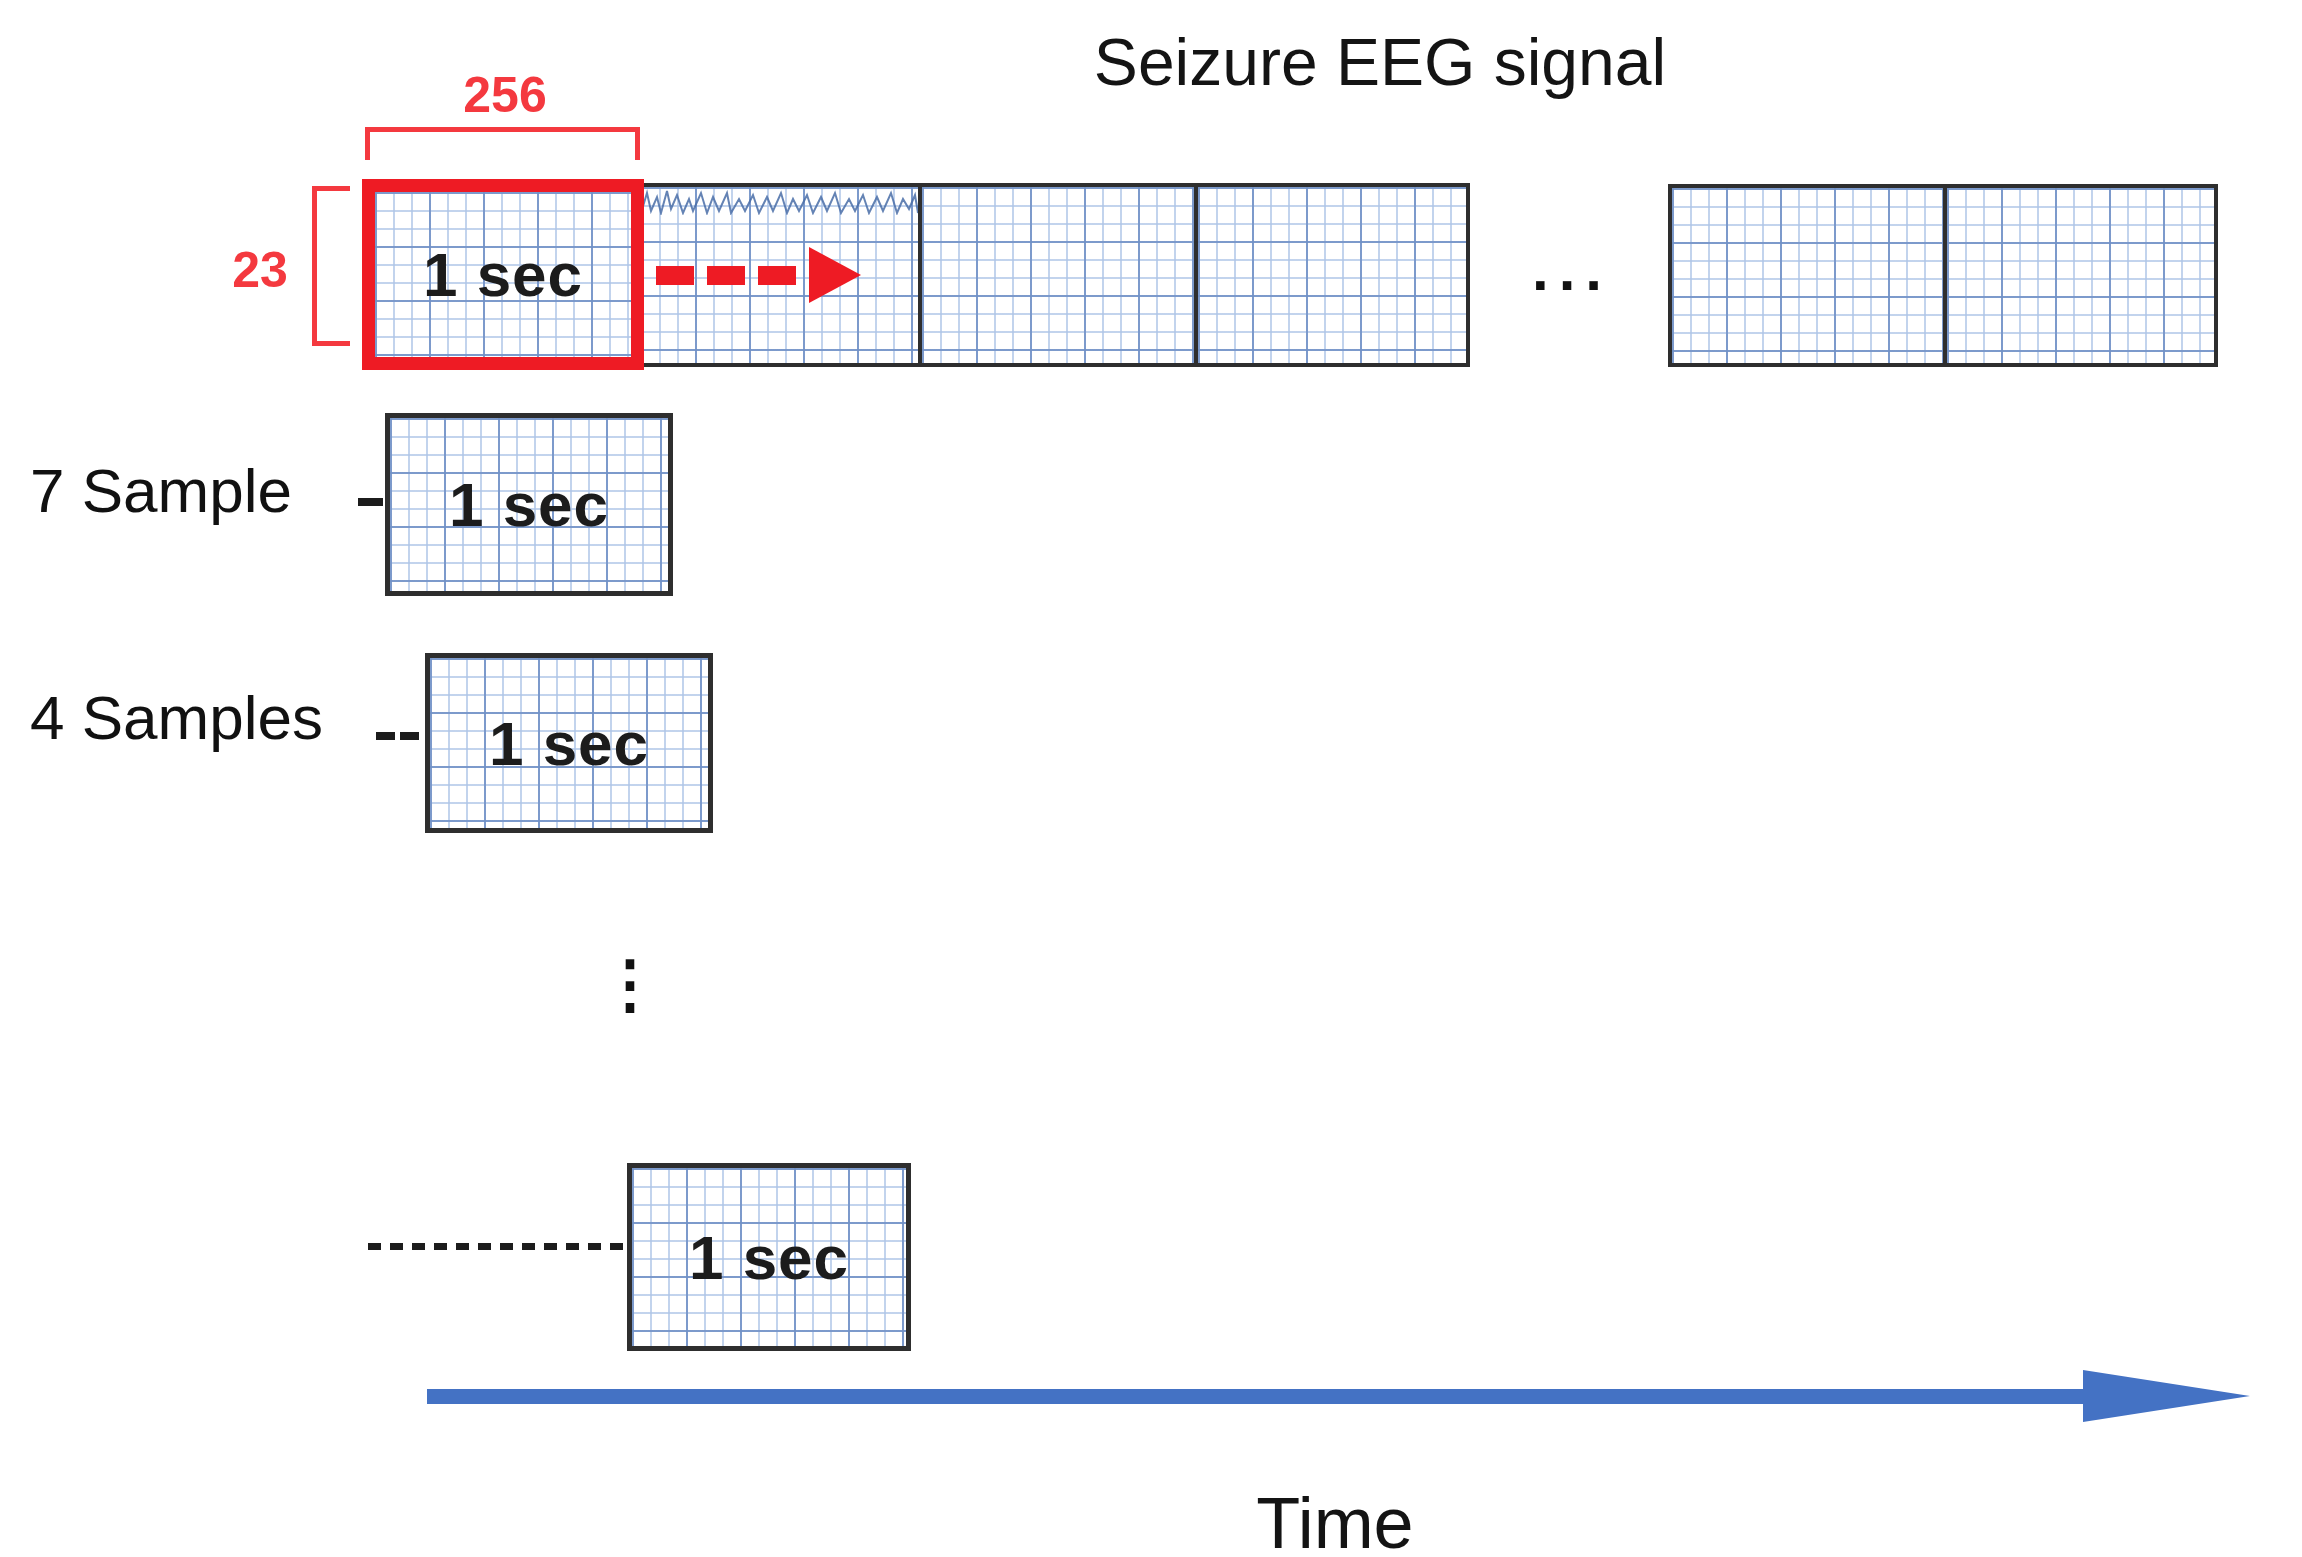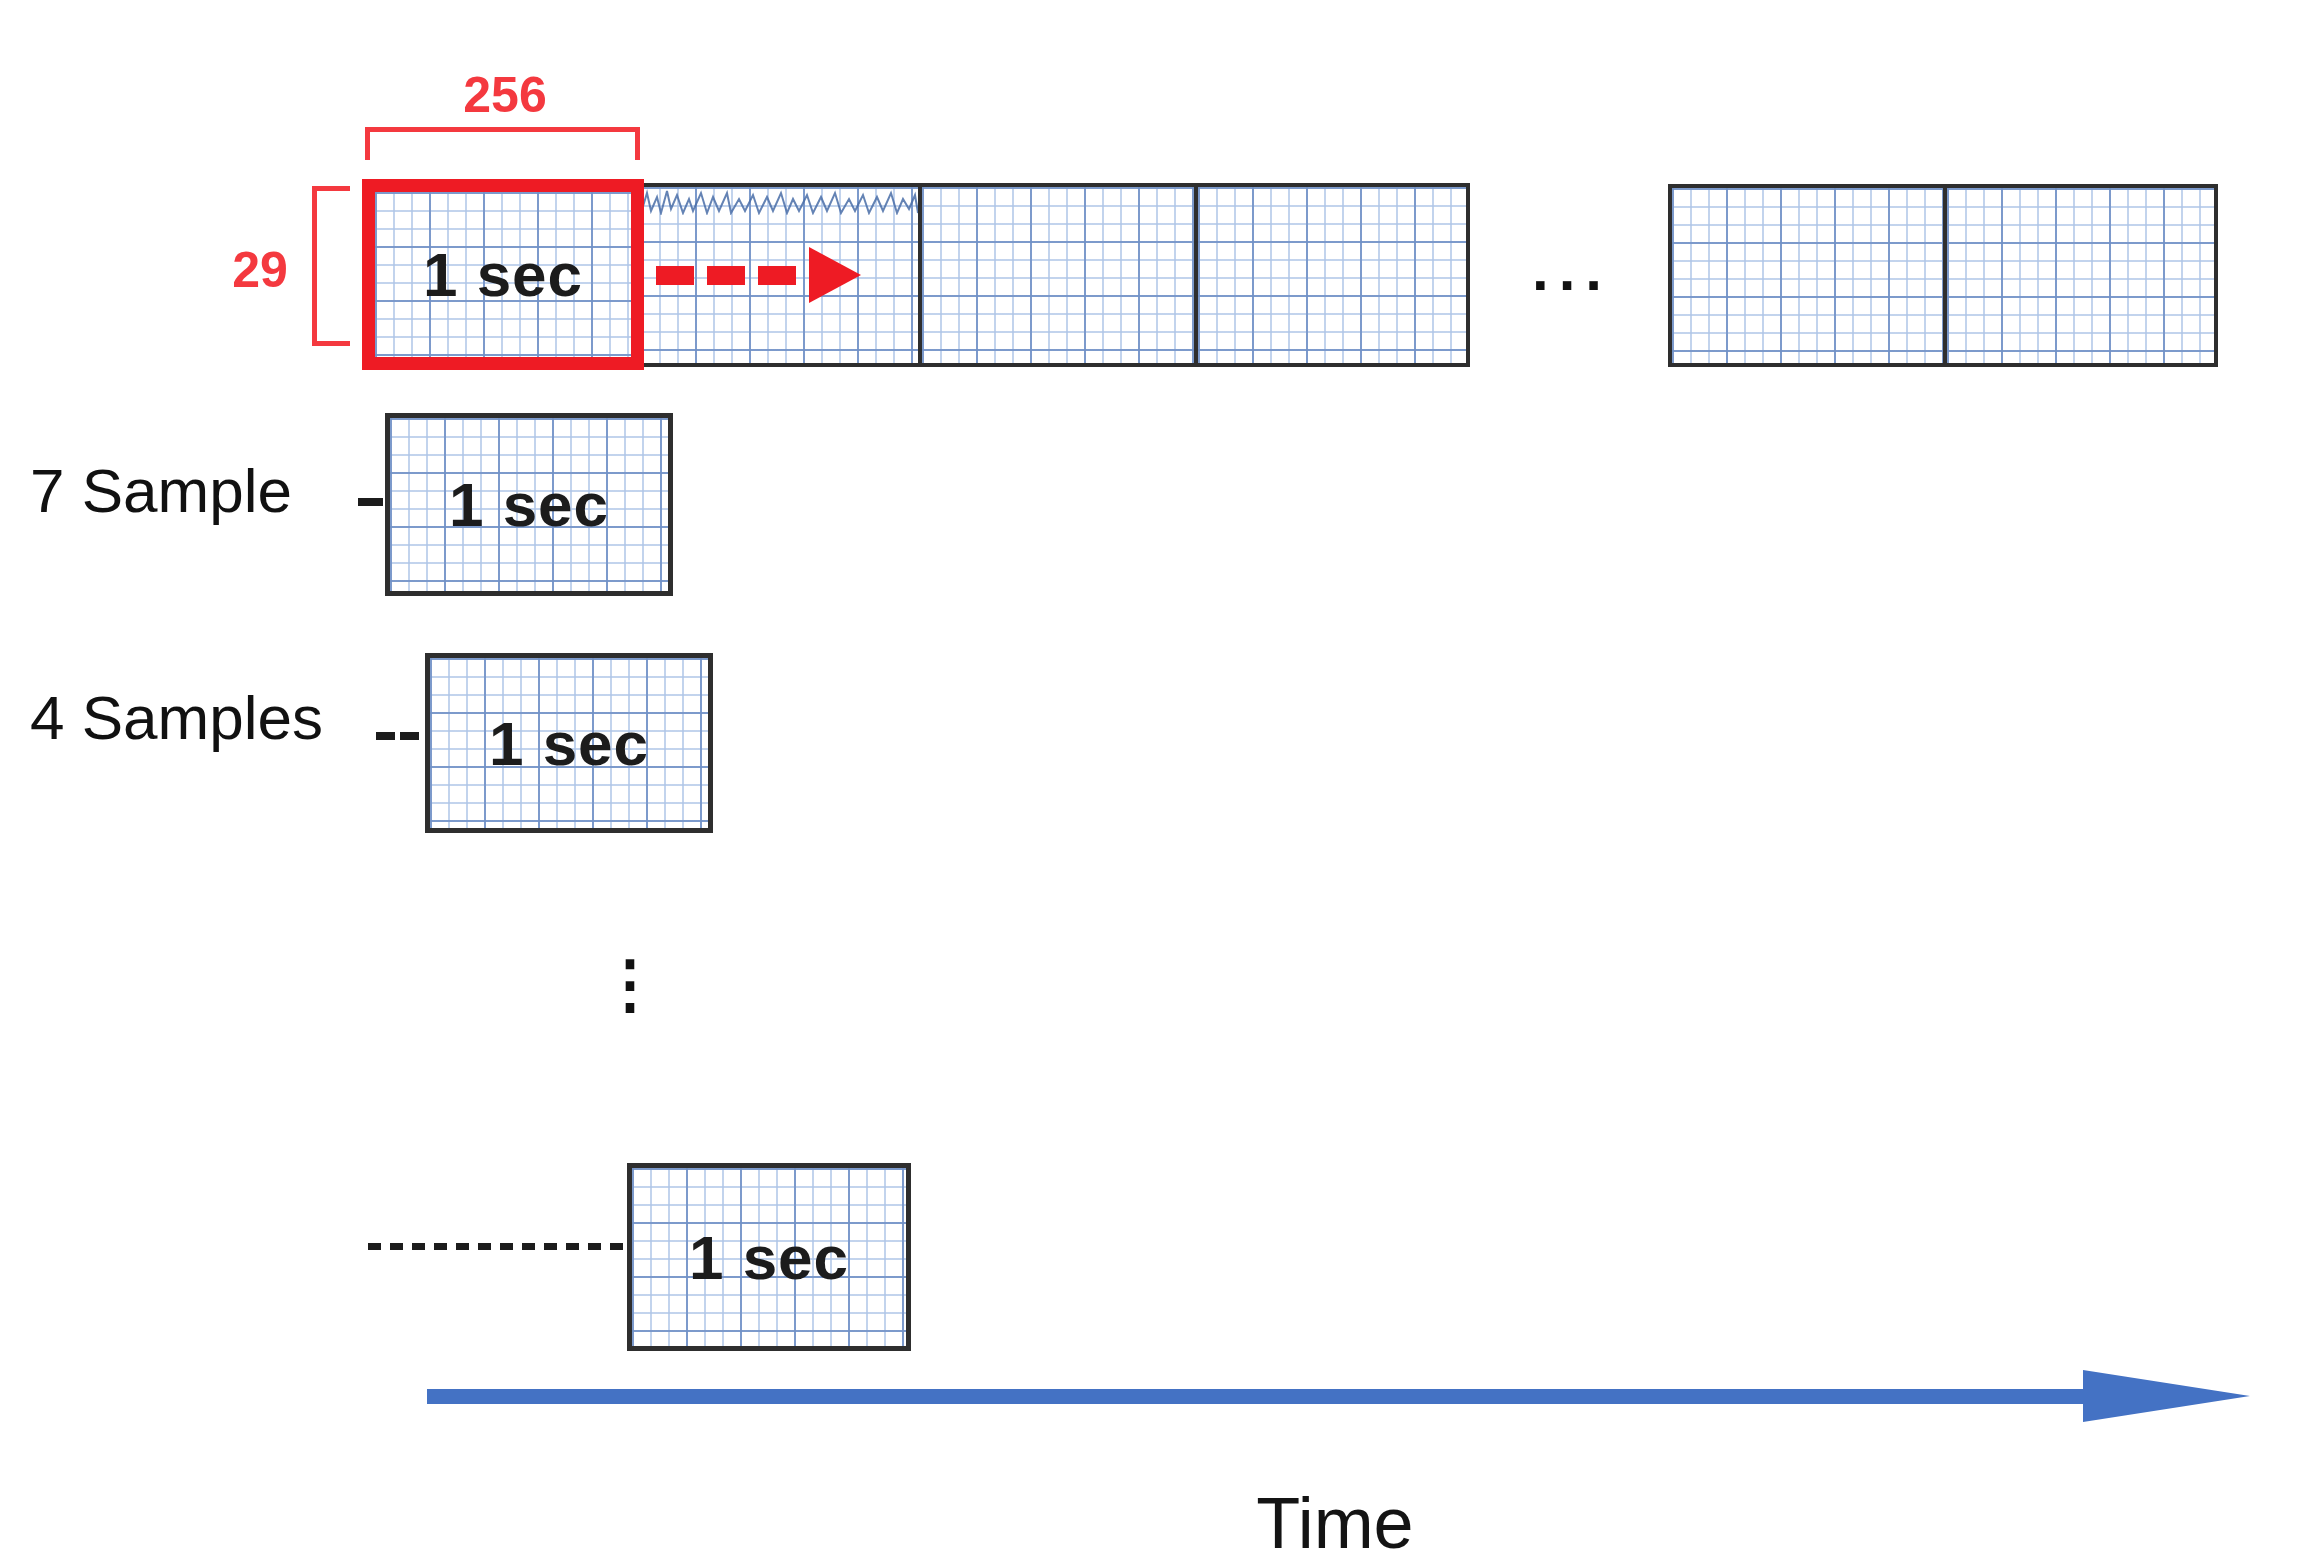--- a/index.html
+++ b/index.html
@@ -67,27 +67,28 @@
     border-top:26px solid transparent;
     border-bottom:26px solid transparent;
     border-left:167px solid #4472c4;
   }
 </style>
 </head>
 <body>
 
 <div id="canvas">
 
+  <div class="abs title" style="left:1020px;top:24px;width:720px;">Seizure EEG signal</div>
 
   <div class="abs red-anno" style="left:450px;top:66px;width:110px;">256</div>
   <div class="abs red-line" style="left:365px;top:127px;width:275px;height:5px;"></div>
   <div class="abs red-line" style="left:365px;top:127px;width:5px;height:33px;"></div>
   <div class="abs red-line" style="left:635px;top:127px;width:5px;height:33px;"></div>
 
-  <div class="abs red-anno" style="left:225px;top:241px;width:70px;">29</div>
+  <div class="abs red-anno" style="left:225px;top:241px;width:70px;">23</div>
   <div class="abs red-line" style="left:312px;top:186px;width:5px;height:160px;"></div>
   <div class="abs red-line" style="left:312px;top:186px;width:38px;height:5px;"></div>
   <div class="abs red-line" style="left:312px;top:341px;width:38px;height:5px;"></div>
 
   <div class="abs grid seg" style="left:637px;top:183px;width:285px;height:184px;">
     <svg width="277" height="26" viewBox="0 0 277 26" preserveAspectRatio="none" style="position:absolute;left:0;top:2px;opacity:.85">
       <polyline fill="none" stroke="#4a6ea8" stroke-width="2" points="0,24 6,4 10,22 16,8 20,24 26,2 30,20 36,6 42,24 48,10 52,22 60,4 66,24 72,8 78,22 86,4 90,24 98,10 104,22 112,6 118,24 126,8 132,22 140,4 146,24 152,10 158,22 166,6 172,24 180,8 186,22 194,4 200,24 208,10 214,22 222,6 228,24 236,8 242,22 250,4 256,24 262,10 268,20 274,6 277,24"></polyline>
     </svg>
   </div>
   <div class="abs grid seg" style="left:918px;top:183px;width:280px;height:184px;"></div>

